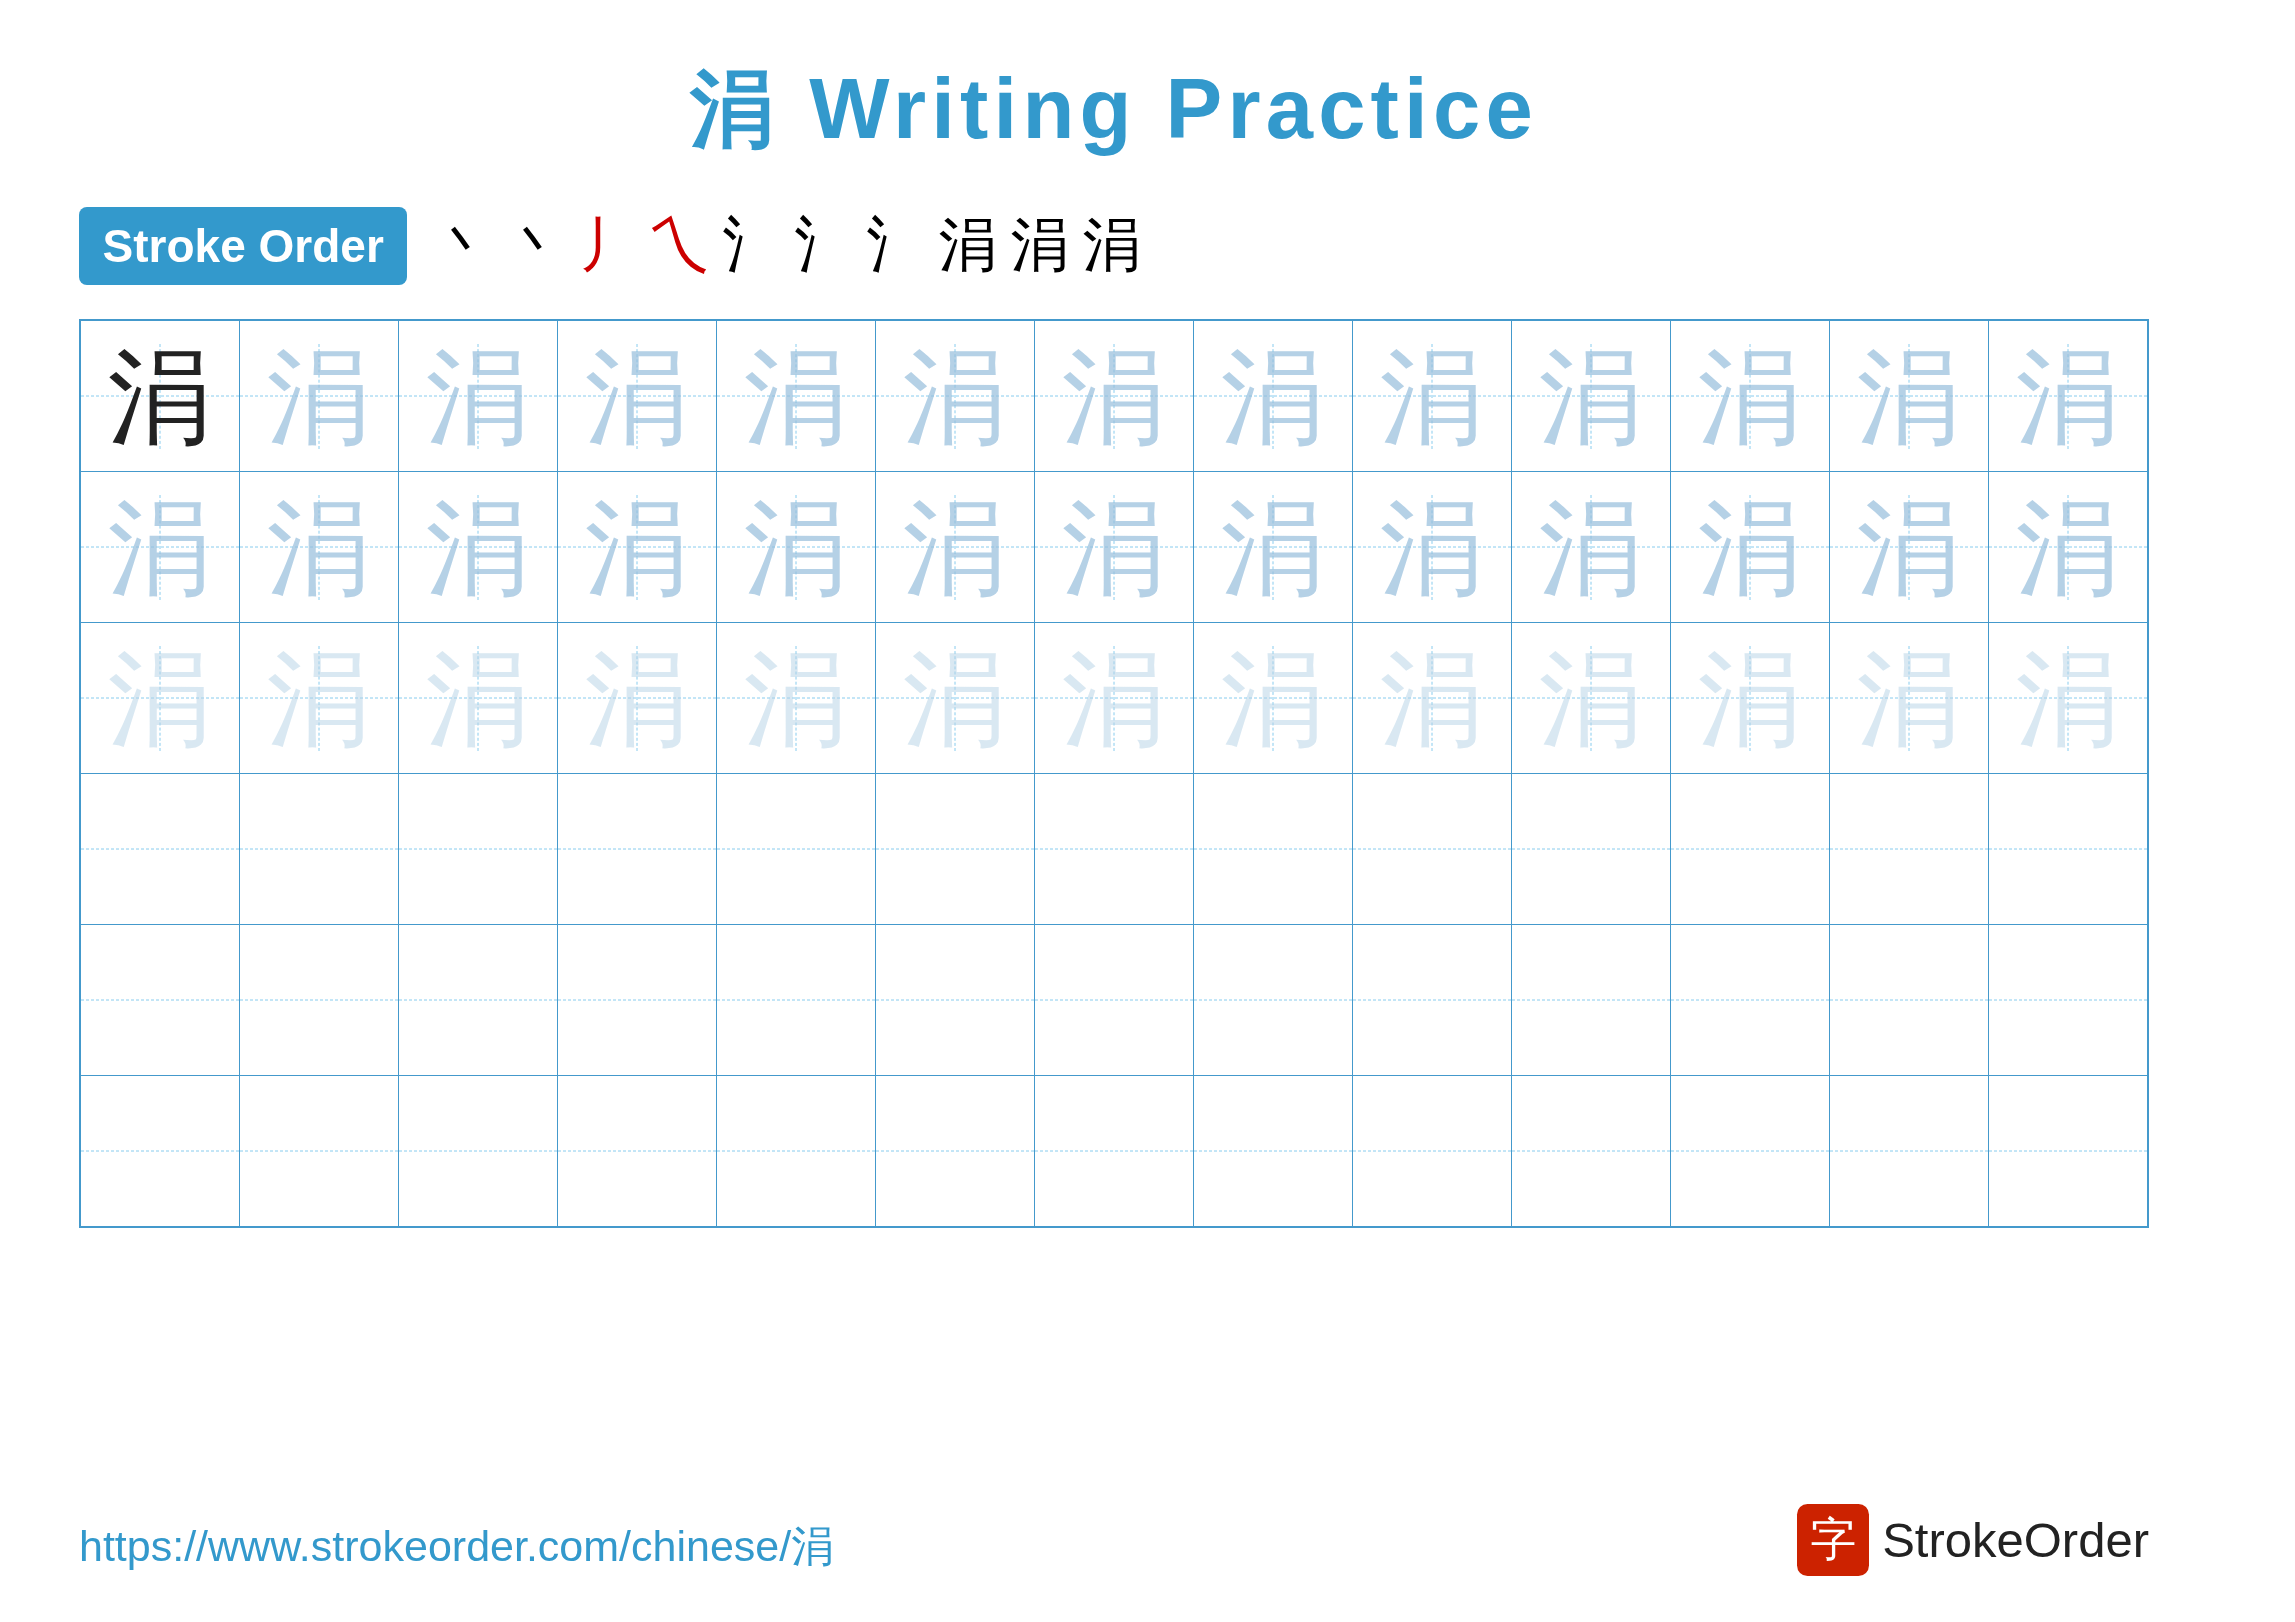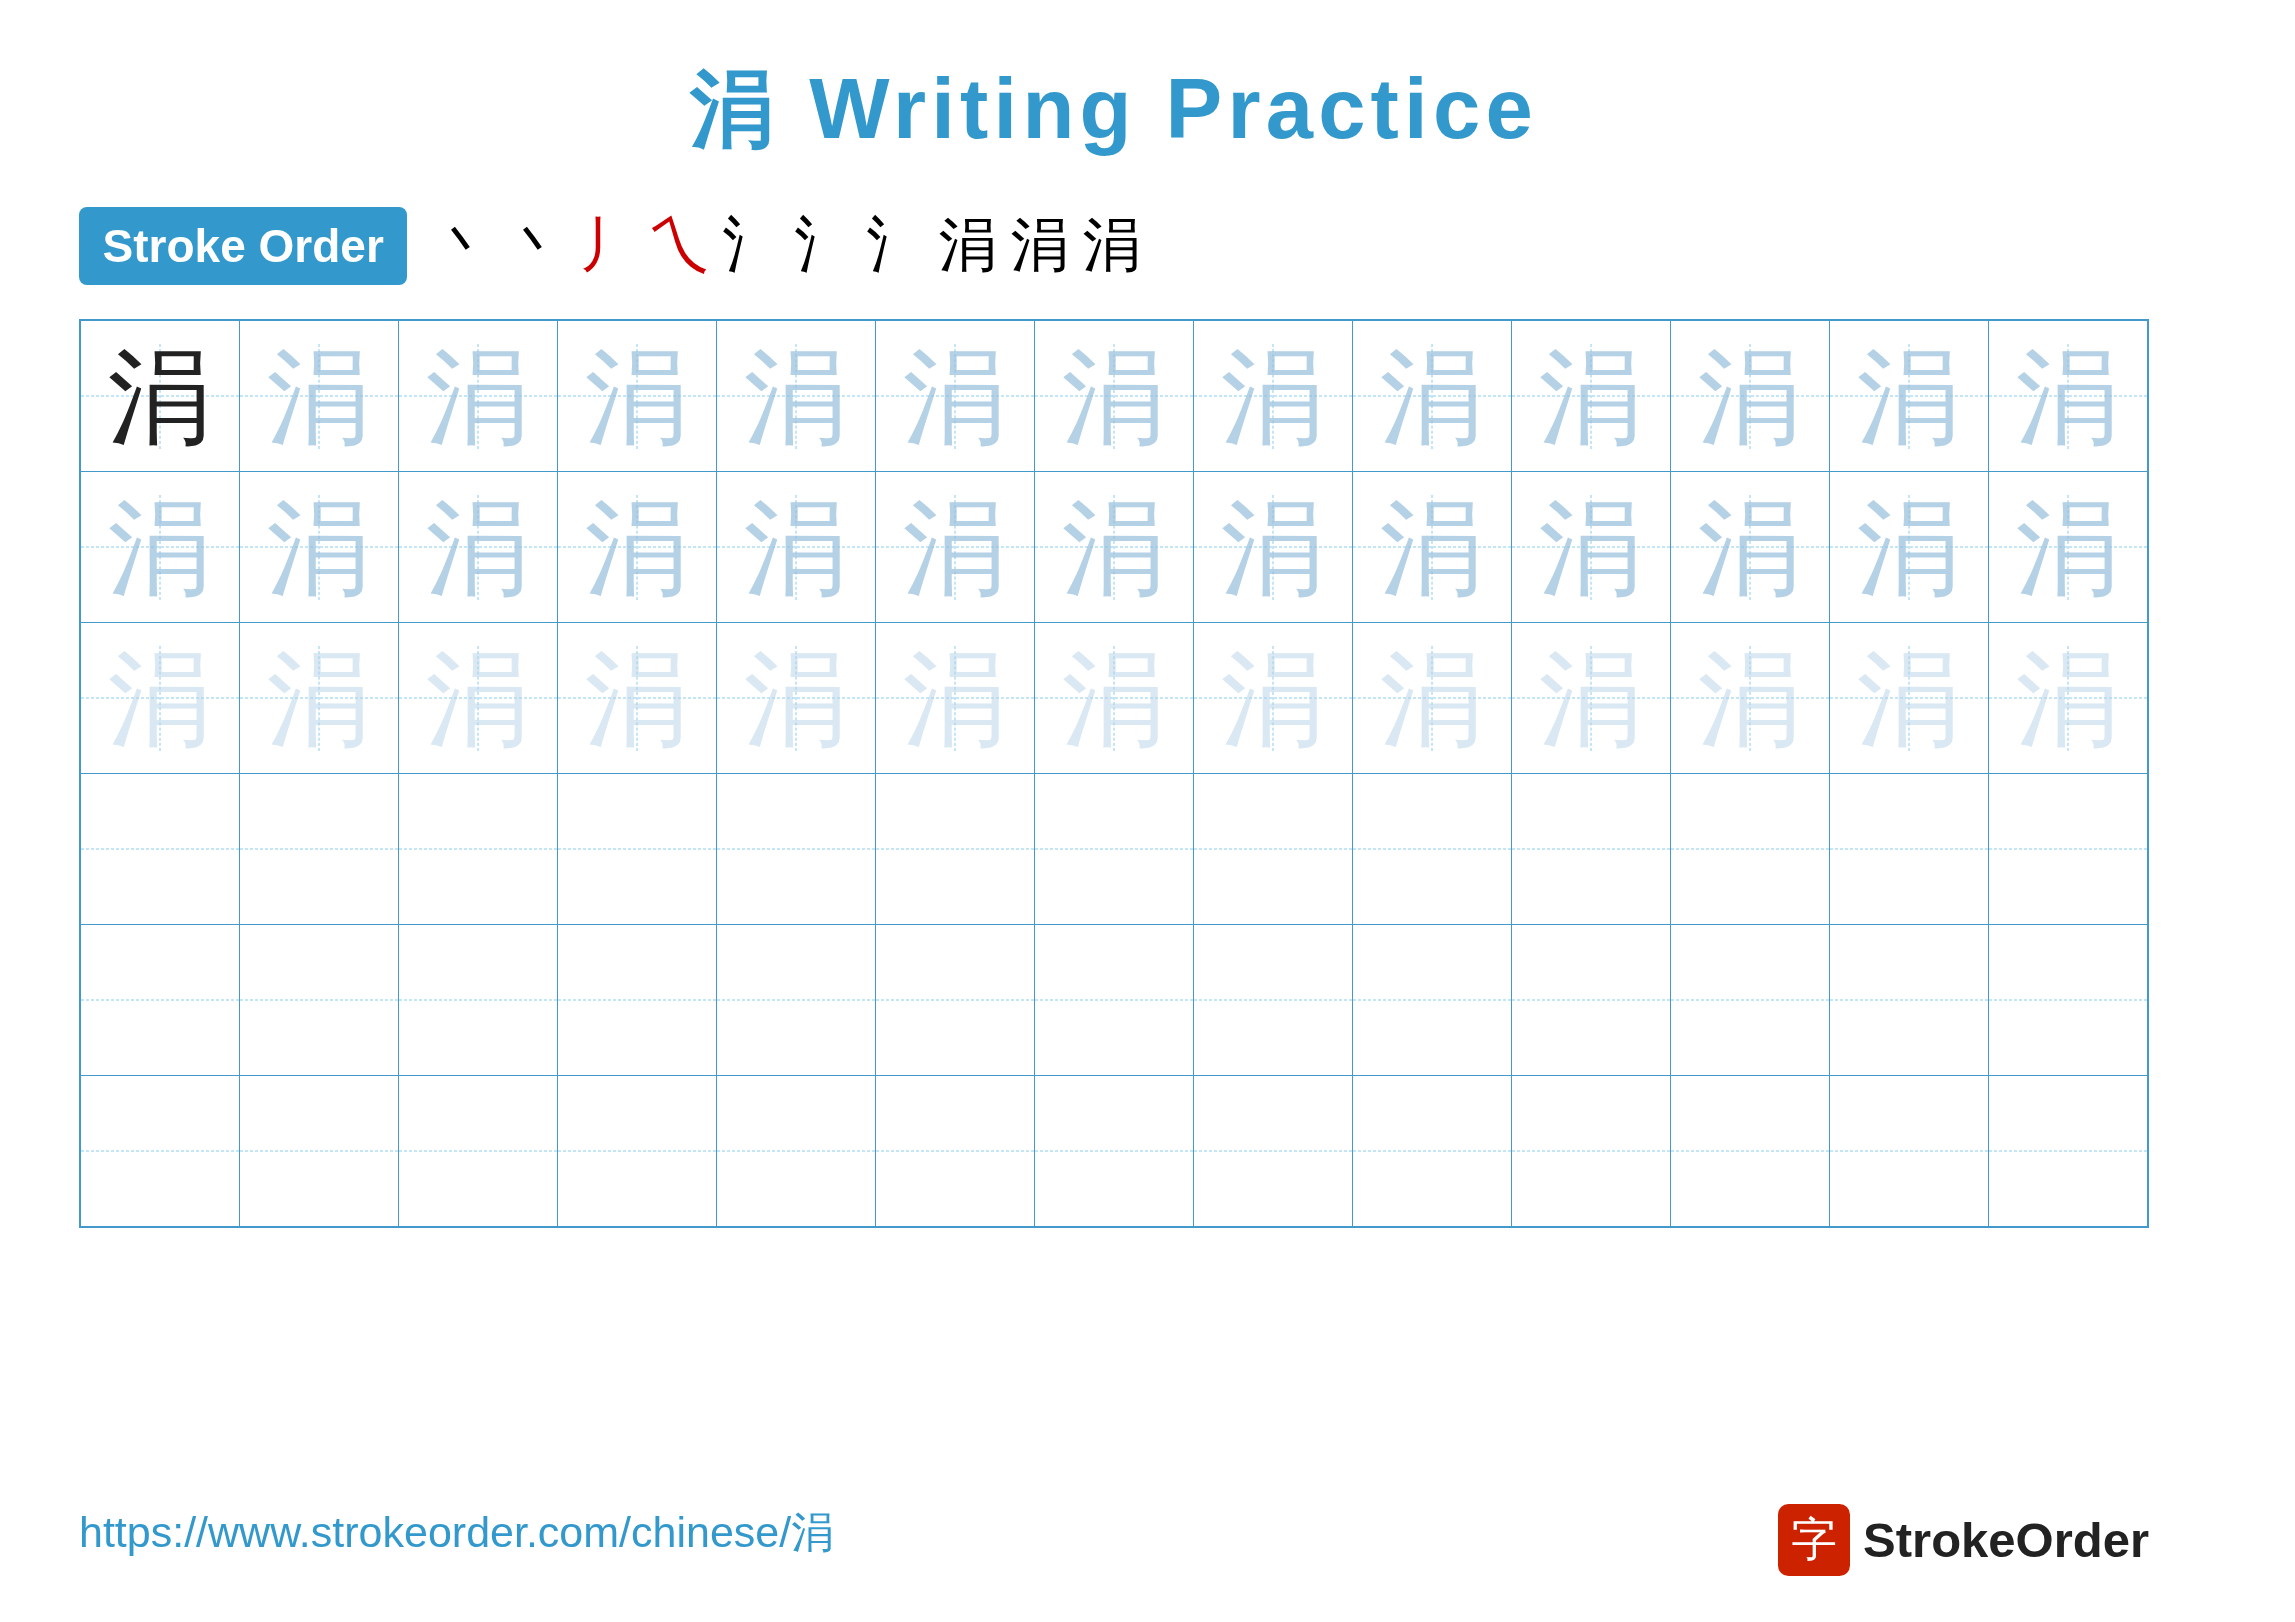--- a/index.html
+++ b/index.html
@@ -115,21 +115,21 @@
       color: rgba(180, 210, 230, 0.5);
     }
 
     
     .footer {
       position: absolute;
       bottom: 46px;
       left: 79px;
       right: 79px;
       display: flex;
-      align-items: flex-start;
+      align-items: flex-end;
       justify-content: space-between;
     }
 
     .footer-url {
       font-size: 43px;
       color: #3399cc;
     }
 
     .footer-logo {
       display: flex;
@@ -144,21 +144,21 @@
       border-radius: 10.5px;
       display: flex;
       align-items: center;
       justify-content: center;
       font-size: 46px;
       color: white;
     }
 
     .footer-logo-text {
       font-size: 49px;
-      font-weight: bold;
+      font-weight: normal;
       color: #222;
     }
 
     table {
       width: 100%;
       border-collapse: collapse;
     }
 
     table td {
       border: 1.3px solid #4499cc;

